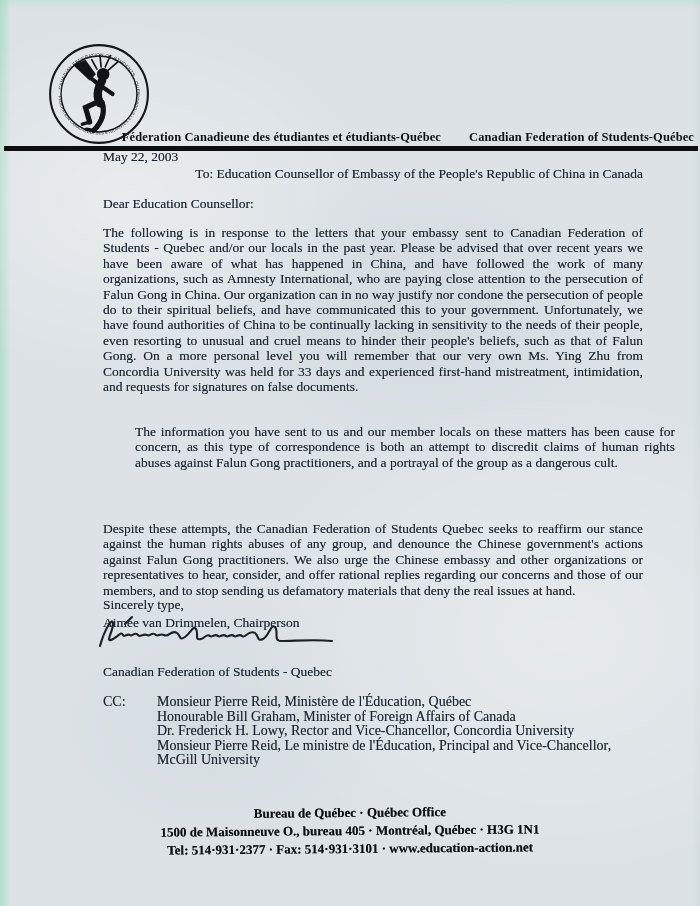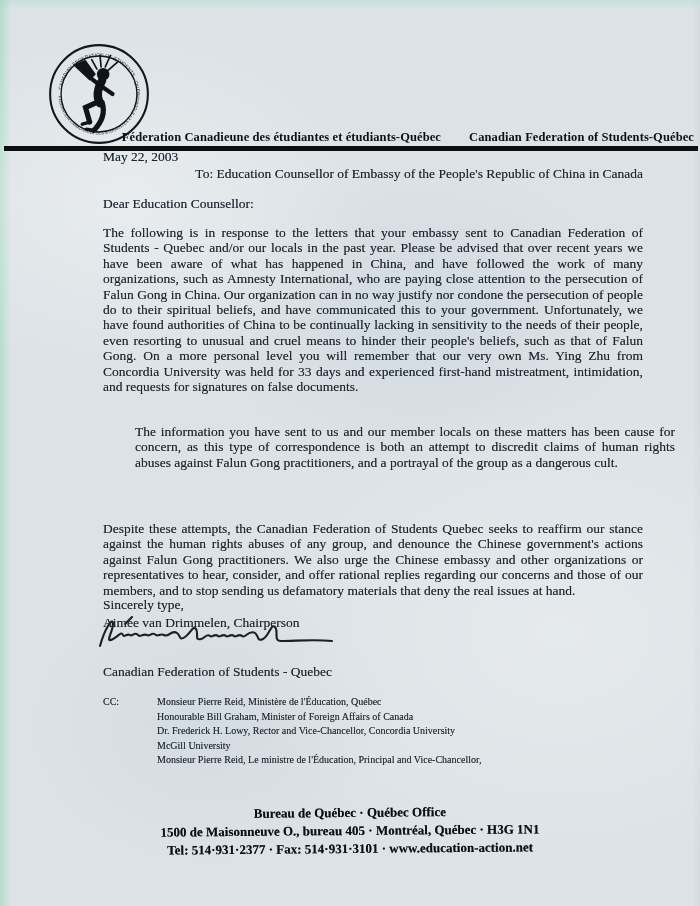--- a/index.html
+++ b/index.html
@@ -35,21 +35,21 @@
   .salutation-line{top:196px;}
   .para1{top:225px;}
   .para2{top:424px;margin-left:32px;}
   .para3{top:499px;margin-top:22px;}
   .closing-line{top:597px;}
   .signature{position:absolute;left:96px;top:608px;width:244px;height:46px;}
   .signer-name{top:615px;}
   .signer-org{top:664px;}
   .cc-block{
     position:absolute;left:103px;top:695px;width:560px;display:flex;
-    font-size:10px;line-height:14.6px;color:#1b2530;
+    font-size:14px;line-height:14.6px;color:#1b2530;
     text-shadow:0 0 .3px rgba(27,37,48,.5);
   }
   .cc-label{width:54px;flex:none;}
   .footer{
     position:absolute;top:804px;left:0;width:100%;text-align:center;
     font-weight:bold;font-size:13px;line-height:18px;color:#0b0f14;
     transform:rotate(-.5deg);
     text-shadow:0 0 .4px rgba(11,15,20,.6);
   }
   .footer div{margin:0;}
@@ -111,22 +111,22 @@
 
   <p class="bt signer-name">Aimee van Drimmelen, Chairperson</p>
   <p class="bt signer-org">Canadian Federation of Students - Quebec</p>
 
   <div class="cc-block">
     <span class="cc-label">CC:</span>
     <div>
       <div>Monsieur Pierre Reid, Ministère de l'Éducation, Québec</div>
       <div>Honourable Bill Graham, Minister of Foreign Affairs of Canada</div>
       <div>Dr. Frederick H. Lowy, Rector and Vice-Chancellor, Concordia University</div>
+      <div>Monsieur Pierre Reid, Le ministre de l'Éducation, Principal and Vice-Chancellor,</div>
       <div>McGill University</div>
-      <div>Monsieur Pierre Reid, Le ministre de l'Éducation, Principal and Vice-Chancellor,</div>
     </div>
   </div>
 
   <div class="footer">
     <div>Bureau de Québec · Québec Office</div>
     <div>1500 de Maisonneuve O., bureau 405 · Montréal, Québec · H3G 1N1</div>
     <div>Tel: 514·931·2377 · Fax: 514·931·3101 · www.education-action.net</div>
   </div>
 
 </div>

